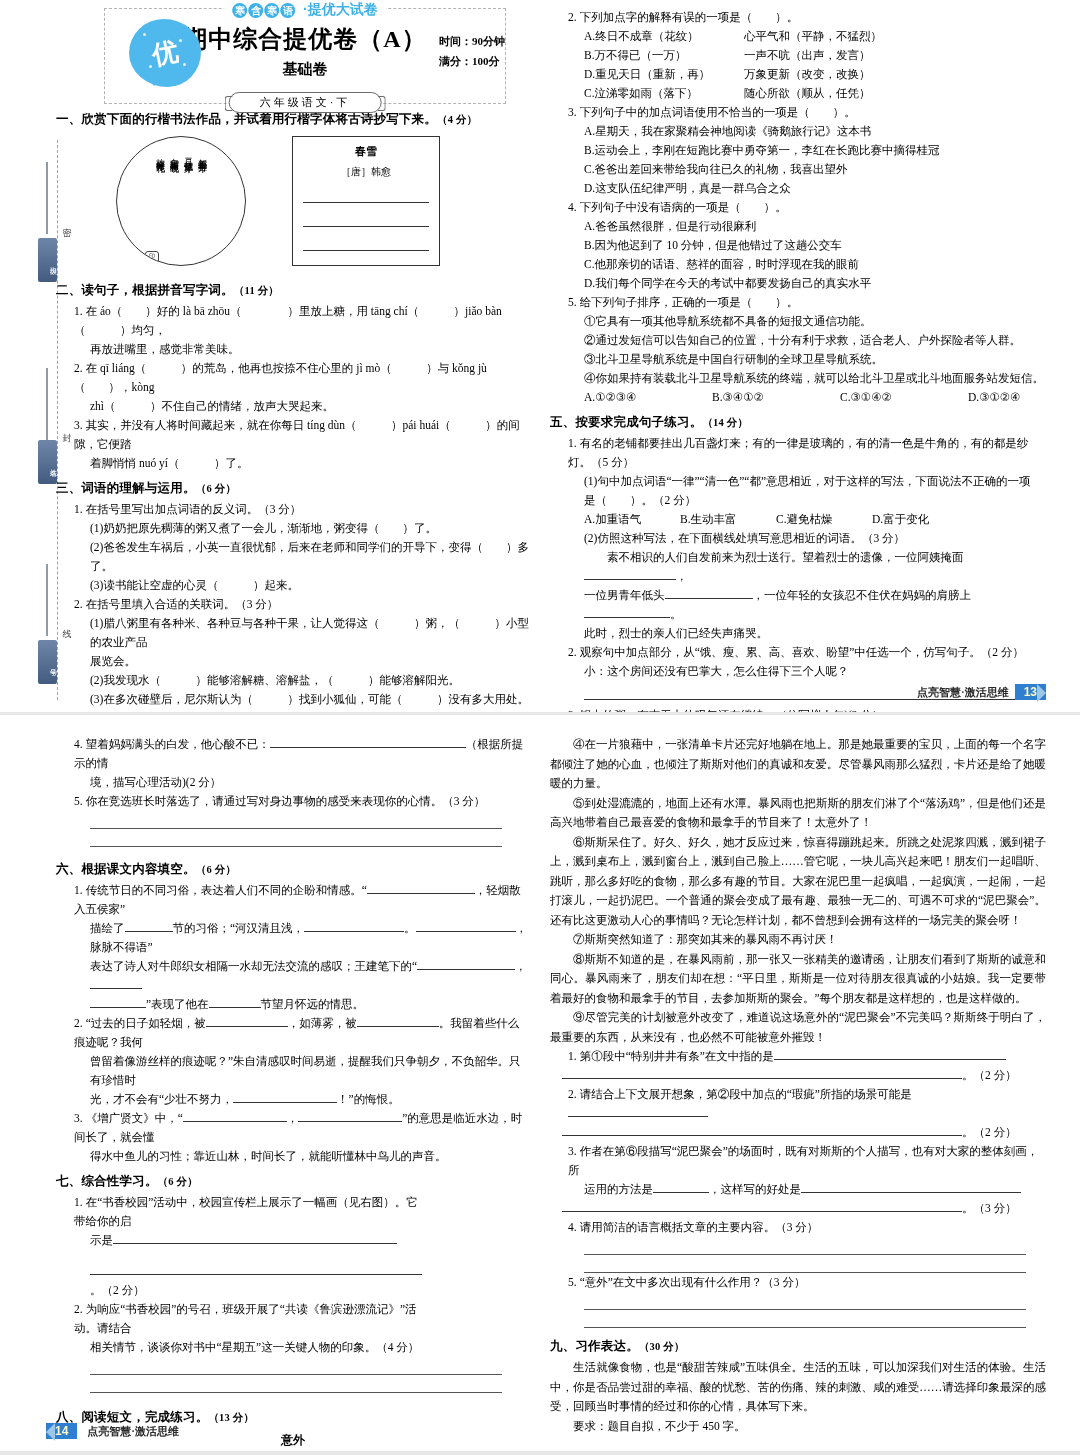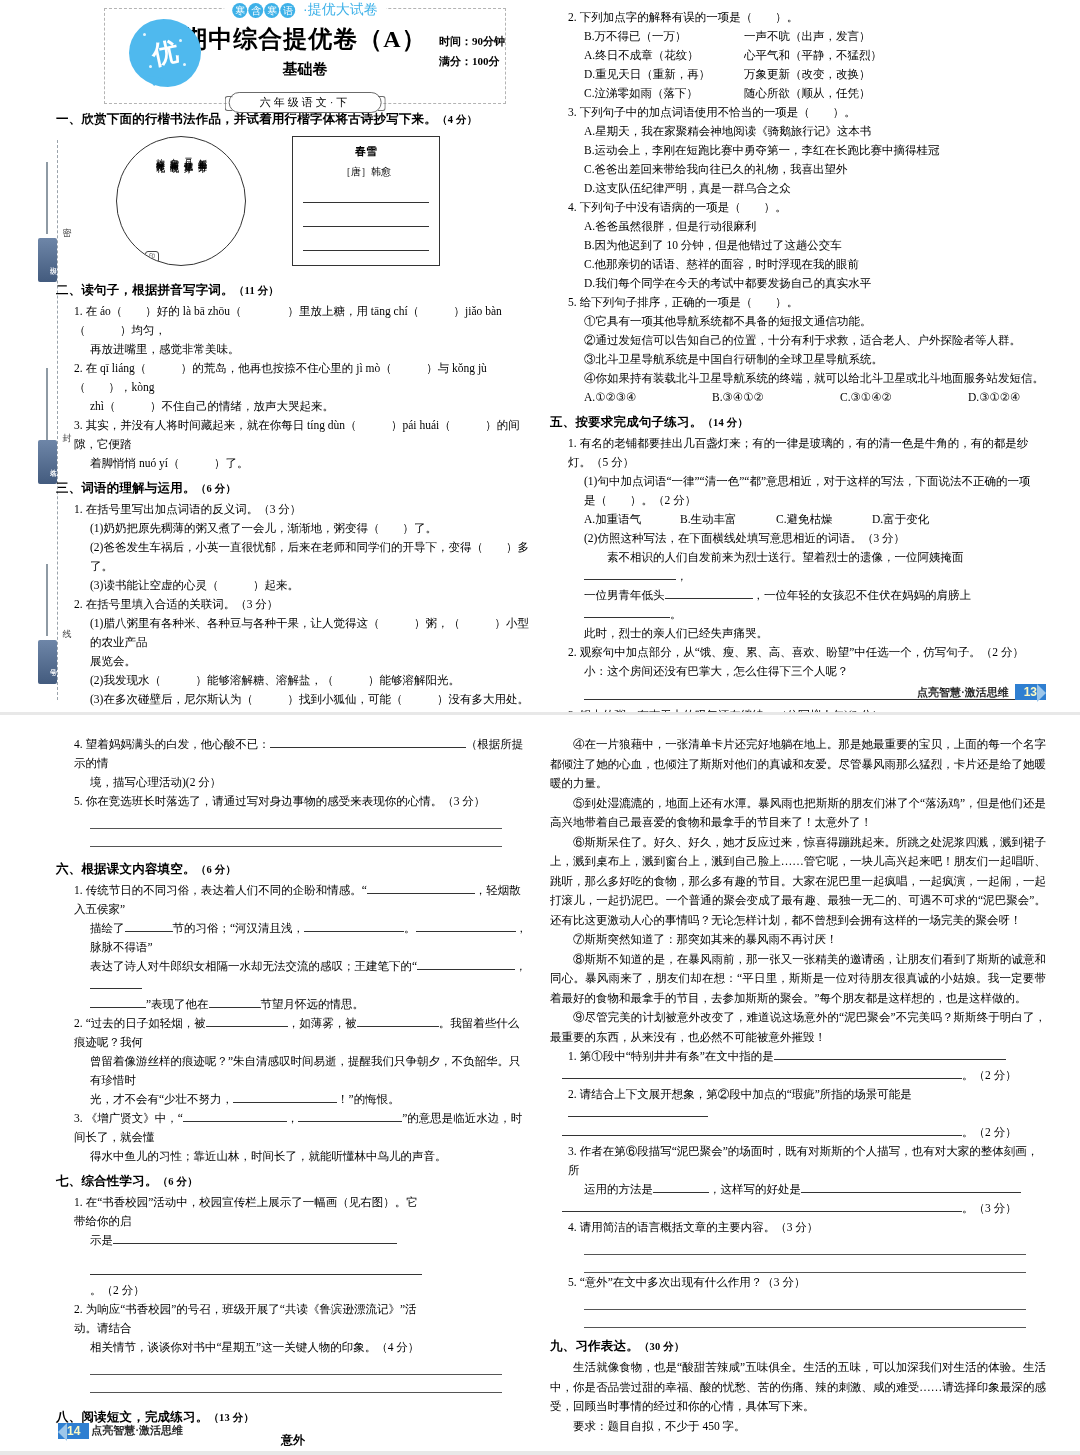--- a/index.html
+++ b/index.html
@@ -73,21 +73,21 @@
     margin: 8px 24px 4px 48px;
     border: 1px dashed #b4b4b4;
     height: 96px;
   }
   .hdr-banner {
     position: absolute; left: 50%; top: -9px;
     transform: translateX(-50%);
     background: #fff; padding: 0 8px;
     white-space: nowrap;
     font-family: "Liberation Sans", sans-serif;
-    font-size: 14px; font-weight: normal;
+    font-size: 14px; font-weight: bold;
   }
   .hdr-banner .chips { letter-spacing: -1px; }
   .hdr-banner .chip {
     display: inline-block;
     background: #3eb1e8; color: #fff;
     border-radius: 50%;
     width: 15px; height: 15px; line-height: 15px;
     text-align: center; font-size: 10px;
     margin-right: 1px;
   }
@@ -191,22 +191,22 @@
   .poem-box .t { text-align: center; font-size: 11px; font-weight: bold; }
   .poem-box .a { text-align: center; font-size: 10px; margin-top: 6px; }
   .poem-box .ln { border-bottom: 1px solid #333; height: 20px; margin-top: 4px; }
 
   
   .footer-r {
     position: absolute; right: 34px; bottom: 12px;
     display: flex; align-items: center; gap: 6px;
   }
   .footer-l {
-    position: absolute; left: 58px; bottom: 12px;
-    display: flex; gap: 2px;
+    position: absolute; left: 46px; bottom: 12px;
+    display: flex; align-items: center; gap: 10px;
   }
   .brand {
     font-size: 11px; font-weight: bold; color: #2b2b2b;
     font-family: "Liberation Serif", serif;
   }
   .pgnum {
     background: #2f7fd1; color: #fef9c3;
     font-size: 12px; font-weight: bold;
     padding: 1px 9px;
     font-family: "Liberation Sans", sans-serif;
@@ -318,26 +318,26 @@
       <div class="sub">展览会。</div>
       <div class="sub">(2)我发现水（　　　）能够溶解糖、溶解盐，（　　　）能够溶解阳光。</div>
       <div class="sub">(3)在多次碰壁后，尼尔斯认为（　　　）找到小狐仙，可能（　　　）没有多大用处。</div>
 
     </div>
 
     <div class="col-right">
 
       <div class="q" style="margin-top:8px"><span class="qn">2.</span><span>下列加点字的解释有误的一项是（　　）。</span></div>
       <div class="opts">
+        <span style="width:160px">A.终日不成章（花纹）</span>
+        <span>心平气和（平静，不猛烈）</span>
+      </div>
+      <div class="opts">
         <span style="width:160px">B.万不得已（一万）</span>
         <span>一声不吭（出声，发言）</span>
-      </div>
-      <div class="opts">
-        <span style="width:160px">A.终日不成章（花纹）</span>
-        <span>心平气和（平静，不猛烈）</span>
       </div>
       <div class="opts">
         <span style="width:160px">D.重见天日（重新，再）</span>
         <span>万象更新（改变，改换）</span>
       </div>
       <div class="opts">
         <span style="width:160px">C.泣涕零如雨（落下）</span>
         <span>随心所欲（顺从，任凭）</span>
       </div>
 

